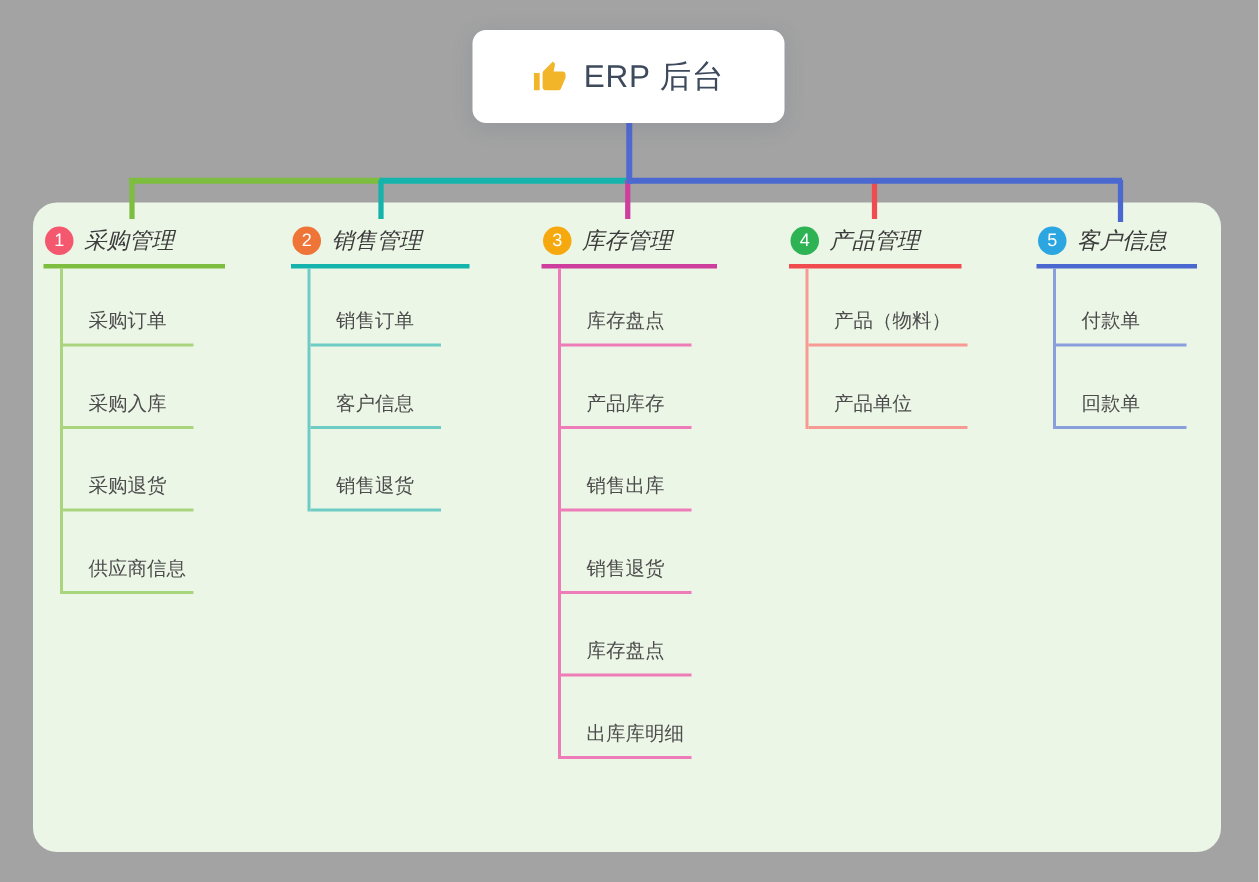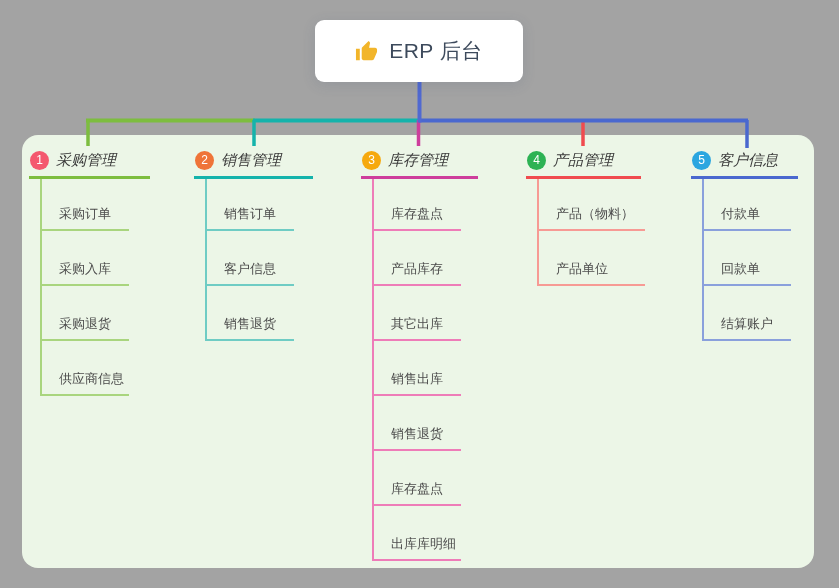--- a/index.html
+++ b/index.html
@@ -117,23 +117,20 @@
         <span class="branch-title">库存管理</span>
       </div>
       <div class="children">
         <div class="child">
             <span class="label">库存盘点</span>
           </div>
         <div class="child">
             <span class="label">产品库存</span>
           </div>
         <div class="child">
-            <span class="label">其它出库</span>
-          </div>
-        <div class="child">
             <span class="label">销售出库</span>
           </div>
         <div class="child">
             <span class="label">销售退货</span>
           </div>
         <div class="child">
             <span class="label">库存盘点</span>
           </div>
         <div class="child">
             <span class="label">出库库明细</span>
@@ -161,20 +158,17 @@
         <span class="badge">5</span>
         <span class="branch-title">客户信息</span>
       </div>
       <div class="children">
         <div class="child">
             <span class="label">付款单</span>
           </div>
         <div class="child">
             <span class="label">回款单</span>
           </div>
-        <div class="child">
-            <span class="label">结算账户</span>
-          </div>
       </div>
     </div>
 
   </div>
 </div>
 
 </body></html>

